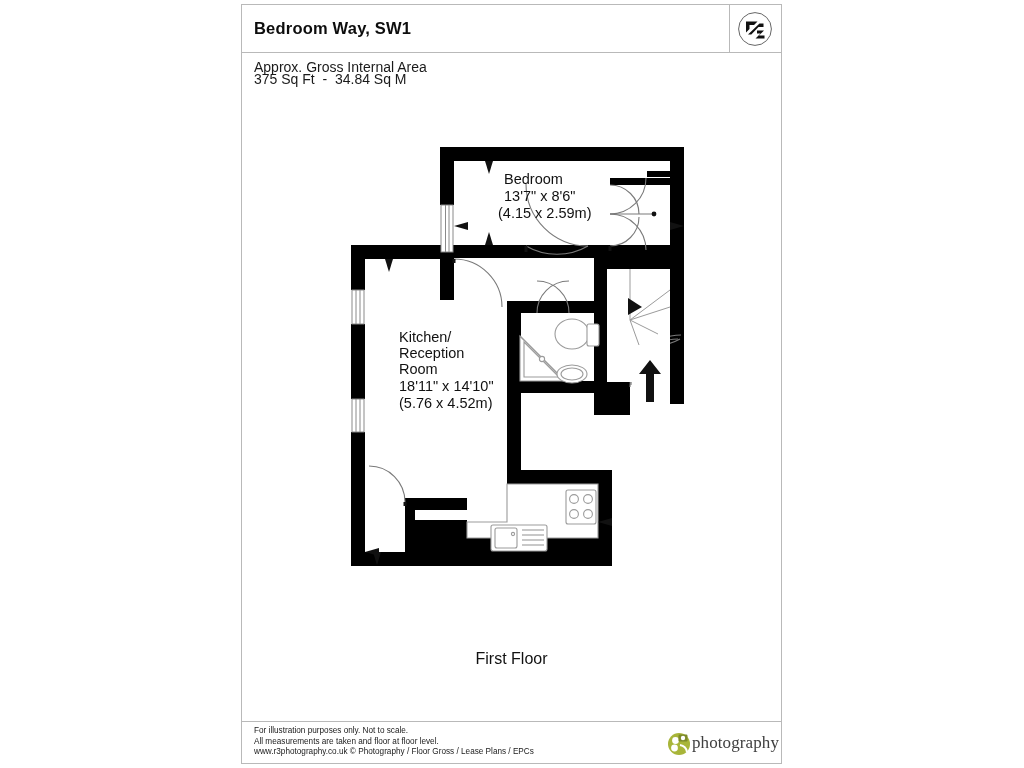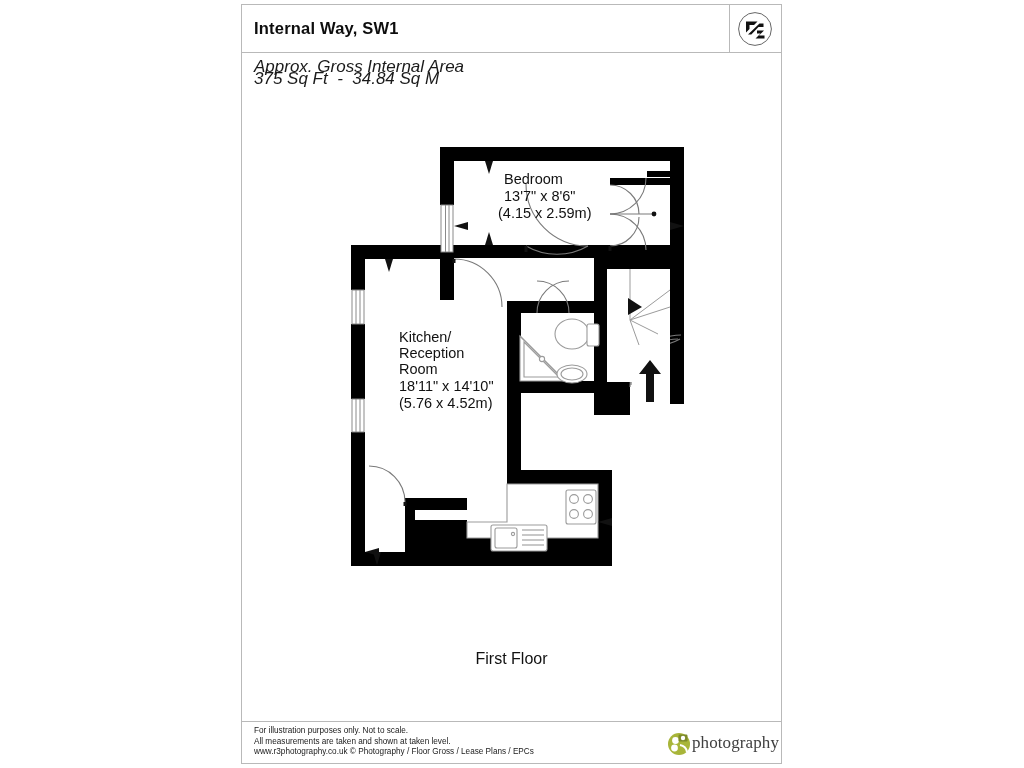--- a/index.html
+++ b/index.html
@@ -11,22 +11,22 @@
   
   #header{position:absolute;left:0;top:0;width:539px;height:48px;
           border-bottom:1px solid #b9b9b9;box-sizing:border-box;}
   #title{position:absolute;left:12px;top:14px;font-size:16.5px;font-weight:bold;
          color:#0d0d0d;letter-spacing:.2px;white-space:nowrap;}
   #logo-cell{position:absolute;right:0;top:0;width:52px;height:47px;
              border-left:1px solid #b9b9b9;box-sizing:border-box;}
   #logo-mark{position:absolute;left:7px;top:6px;width:36px;height:36px;}
 
   
-  #area-note{position:absolute;left:12px;top:56px;font-size:17px;color:#1a1a1a;
-             line-height:12.4px;white-space:pre;font-style:italic;}
+  #area-note{position:absolute;left:12px;top:56px;font-size:14px;color:#1a1a1a;
+             line-height:12.4px;white-space:pre;}
 
   
   #plan{position:absolute;left:0;top:97px;width:539px;height:560px;}
   #plan svg{display:block;}
 
   
   #floor-label{position:absolute;left:0;top:610px;width:539px;text-align:center;
                font-size:16px;color:#111;margin-top:35px;}
 
   
@@ -38,21 +38,21 @@
   #foot-logo .mark{width:28px;height:28px;}
   #foot-logo .word{font-size:17px;color:#404040;font-family:"Liberation Serif",serif;
                    margin-left:-2px;letter-spacing:.1px;}
 </style>
 </head>
 <body>
 
 <div id="page">
 
   <div id="header">
-    <div id="title">Internal Way, SW1</div>
+    <div id="title">Bedroom Way, SW1</div>
     <div id="logo-cell">
       <svg id="logo-mark" viewBox="0 0 36 36">
         <circle cx="18" cy="18" r="16.4" fill="#ffffff" stroke="#555" stroke-width="0.9"></circle>
         <path d="M9 21.5 L9 10.5 L20.5 10.5 L17 14 L12.5 14 L12.5 18 Z" fill="#111"></path>
         <path d="M11 23.5 L22.5 12.5 L26.5 12.5 L26.5 16 L21.5 16 L14.3 23.5 Z" fill="#111"></path>
         <path d="M20 19.5 L27 19.5 L22 24.5 L27.5 24.5 L27.5 27.5 L18.5 27.5 L23.5 22.5 L20 22.5 Z" fill="#111"></path>
       </svg>
     </div>
   </div>
 
@@ -234,21 +234,21 @@
       <text x="157" y="306" font-size="14.5">(5.76 x 4.52m)</text>
     </g>
 
   </svg>
   </div>
 
   <div id="floor-label">First Floor</div>
 
   <div id="footer">
     <div id="disclaimer"><span>For illustration purposes only. Not to scale.</span>
-<span>All measurements are taken and shown at taken level.</span>
+<span>All measurements are taken and floor at floor level.</span>
 <span>www.r3photography.co.uk © Photography / Floor Gross / Lease Plans / EPCs</span></div>
 
     <div id="foot-logo">
       <svg class="mark" viewBox="0 0 28 28">
         <circle cx="13" cy="15" r="11" fill="#a8b539"></circle>
         <circle cx="9.5" cy="11.5" r="3.4" fill="#ffffff"></circle>
         <circle cx="8.5" cy="19" r="3.4" fill="#ffffff"></circle>
         <rect x="12.5" y="5.5" width="9" height="7" rx="1.2" fill="#7d8a2a"></rect>
         <circle cx="17" cy="9" r="2.2" fill="#ffffff"></circle>
         <path d="M14 16 q6 1 7 7" stroke="#ffffff" stroke-width="2" fill="none"></path>

